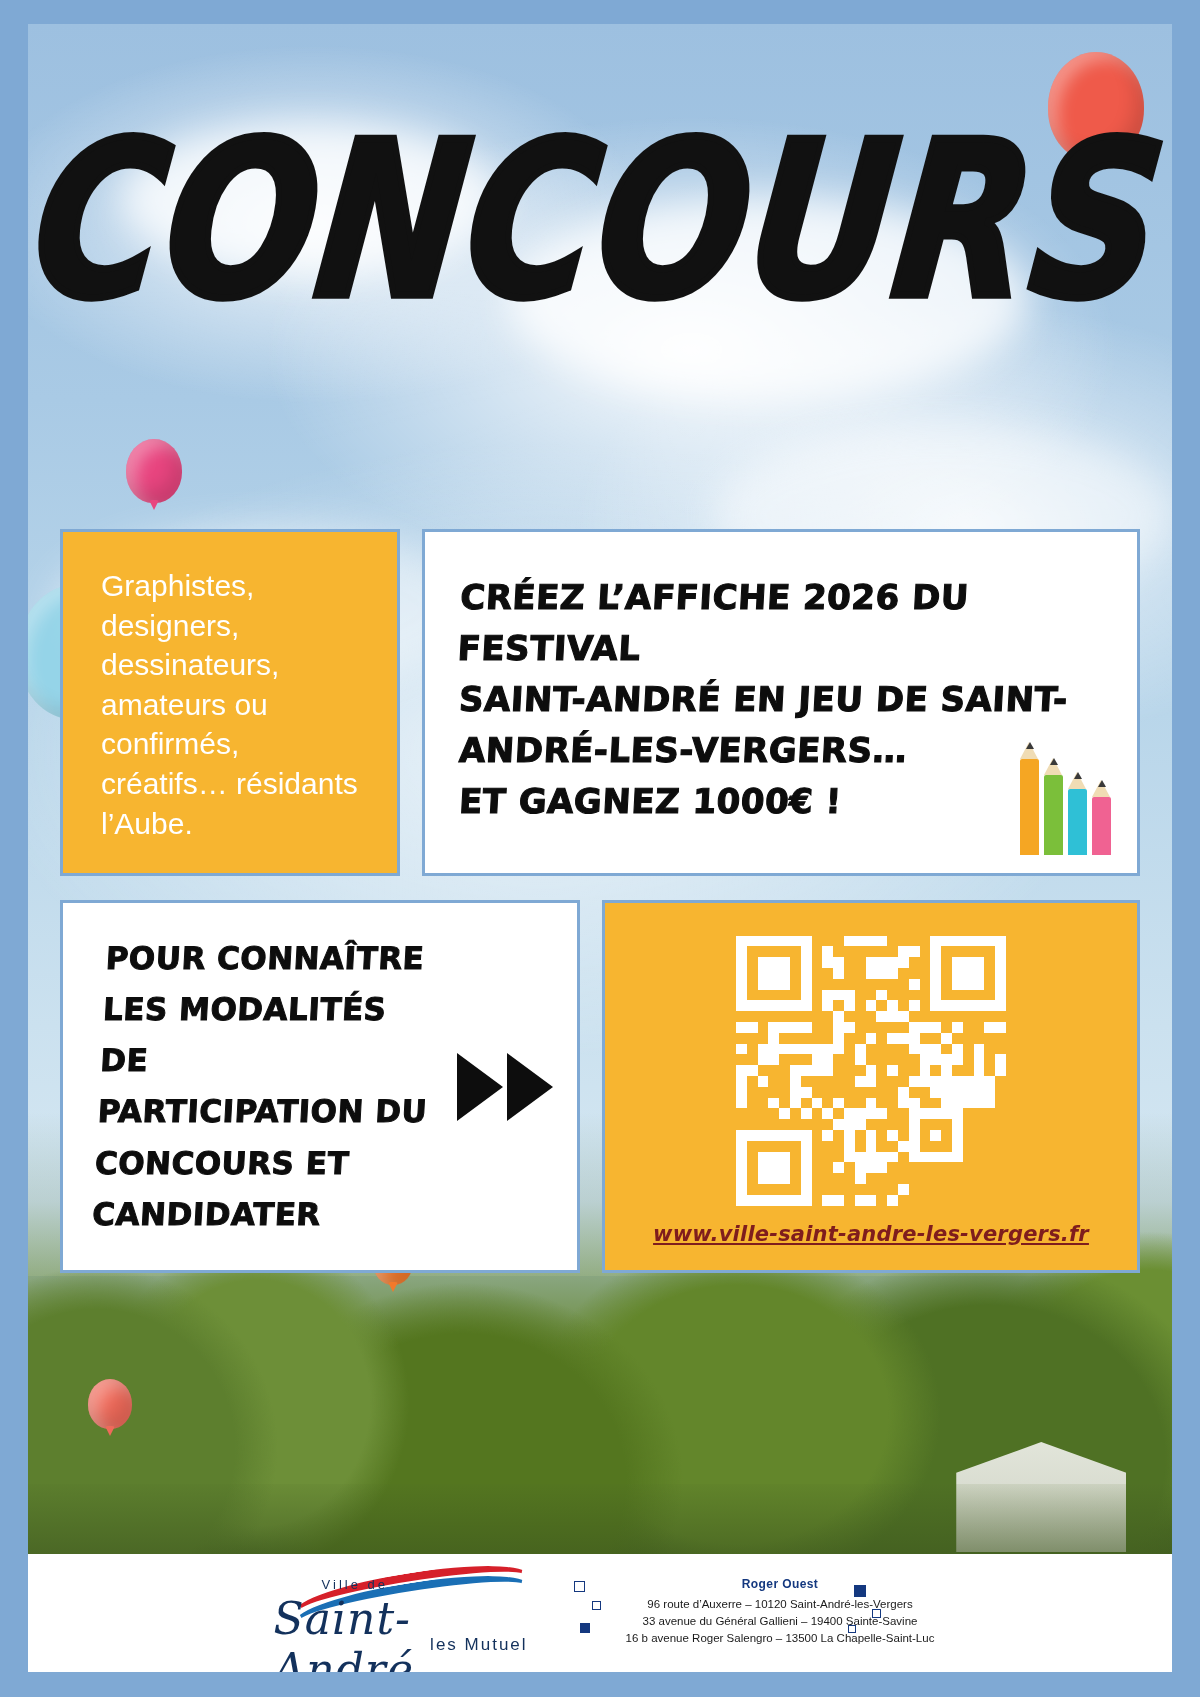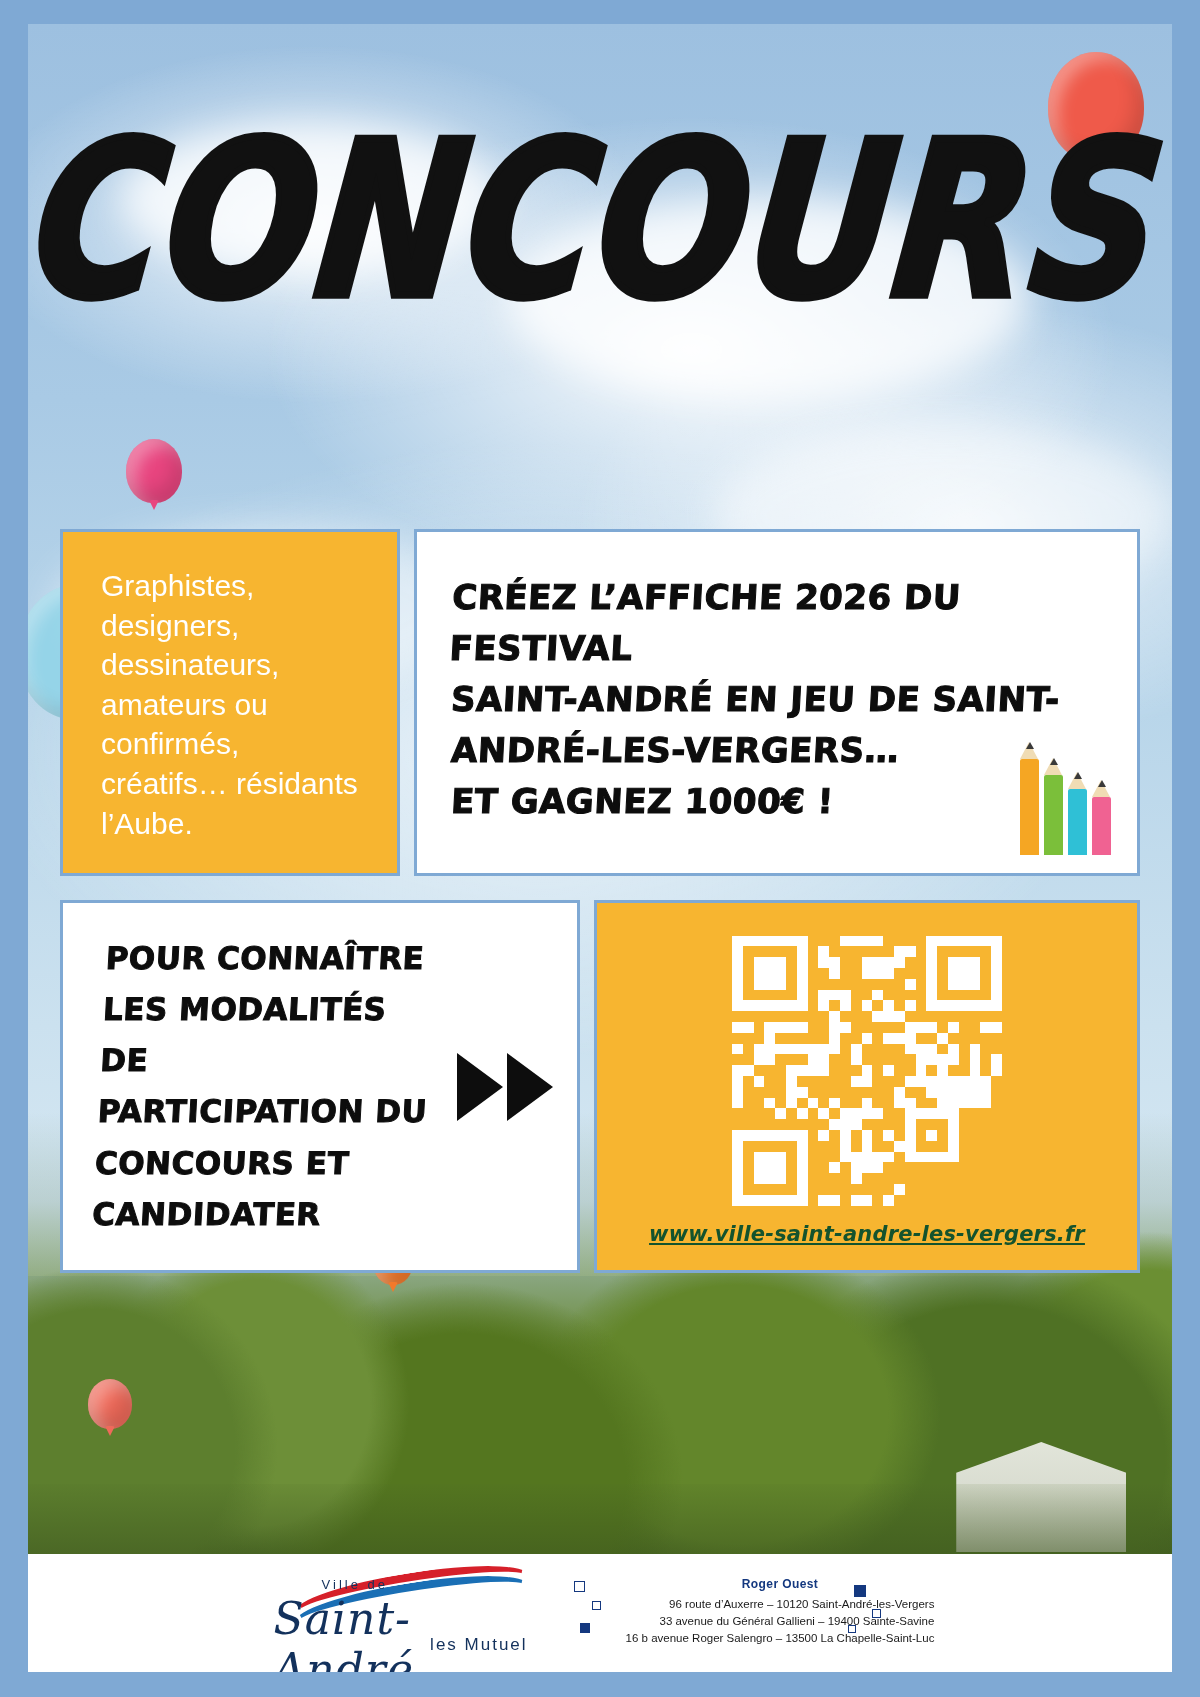--- a/index.html
+++ b/index.html
@@ -136,21 +136,21 @@
 
   
   .cards {
     position: absolute;
     left: 32px;
     top: 505px;
     width: 1080px;
   }
   .row {
     display: flex;
-    gap: 14px;
+    gap: 22px;
     margin-bottom: 24px;
   }
 
   .card {
     border: 3px solid #7fa9d4;
     box-sizing: border-box;
   }
   .card-yellow {
     background: #f7b530;
   }
@@ -272,21 +272,21 @@
     background: #f7b530;
   }
   .qr i { background: transparent; }
   .qr i.on { background: #ffffff; }
   .qr-url {
     margin-top: 16px;
     font-family: "DejaVu Sans", sans-serif;
     font-weight: 700;
     font-style: italic;
     font-size: 21px;
-    color: #14532d;
+    color: #7f1d1d;
     text-decoration: underline;
     letter-spacing: .2px;
   }
 
   
   .footer {
     position: absolute;
     left: 0;
     bottom: 0;
     width: 100%;
@@ -385,21 +385,20 @@
     color: #14387f;
     margin-top: -2px;
     letter-spacing: .4px;
   }
   .cm-addr {
     margin-top: 5px;
     font-size: 11.5px;
     line-height: 1.45;
     color: #1a1a1a;
     font-family: "Liberation Sans", sans-serif;
-    text-align: right;
   }
   .cm-squares i {
     position: absolute;
     display: block;
     border: 1.5px solid #14387f;
     box-sizing: border-box;
   }
   .cm-squares i.filled { background: #14387f; }
 </style>
 </head>

